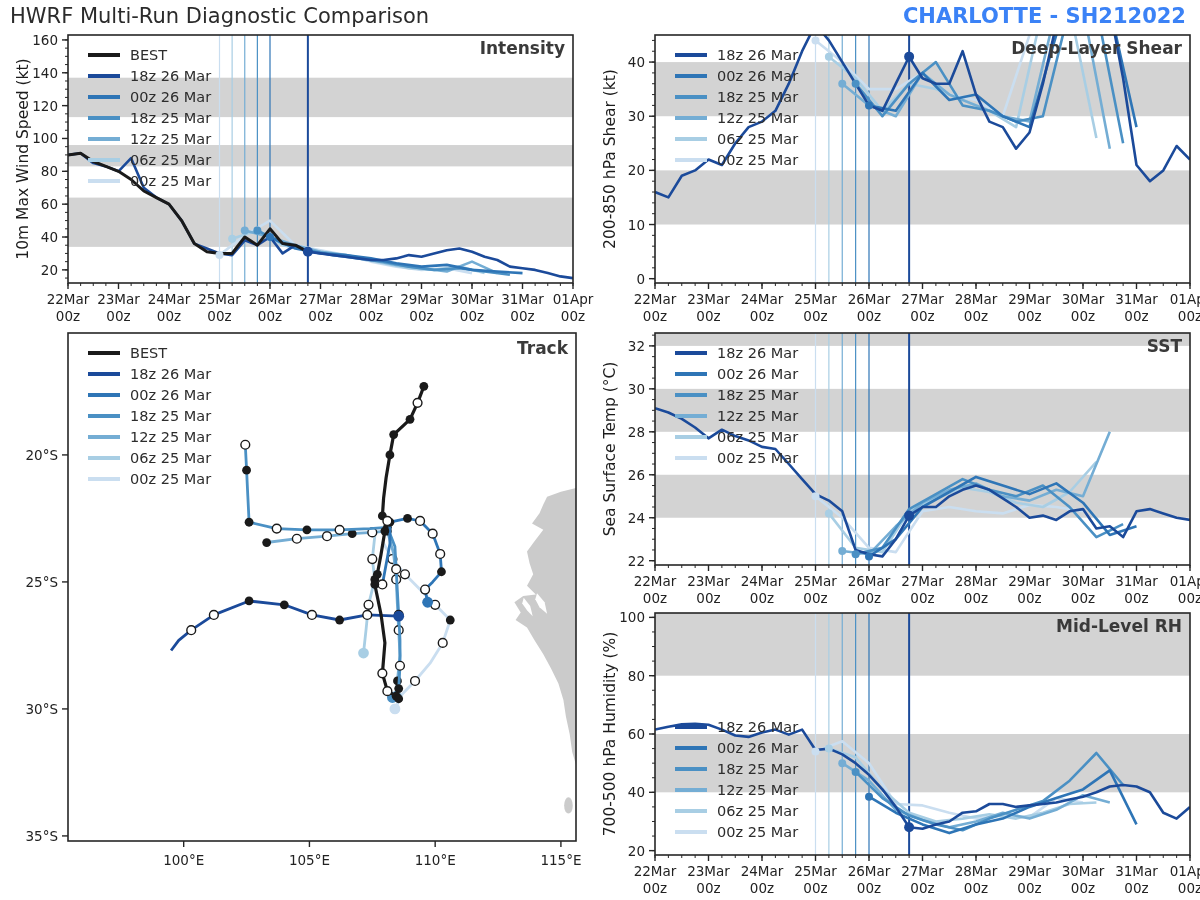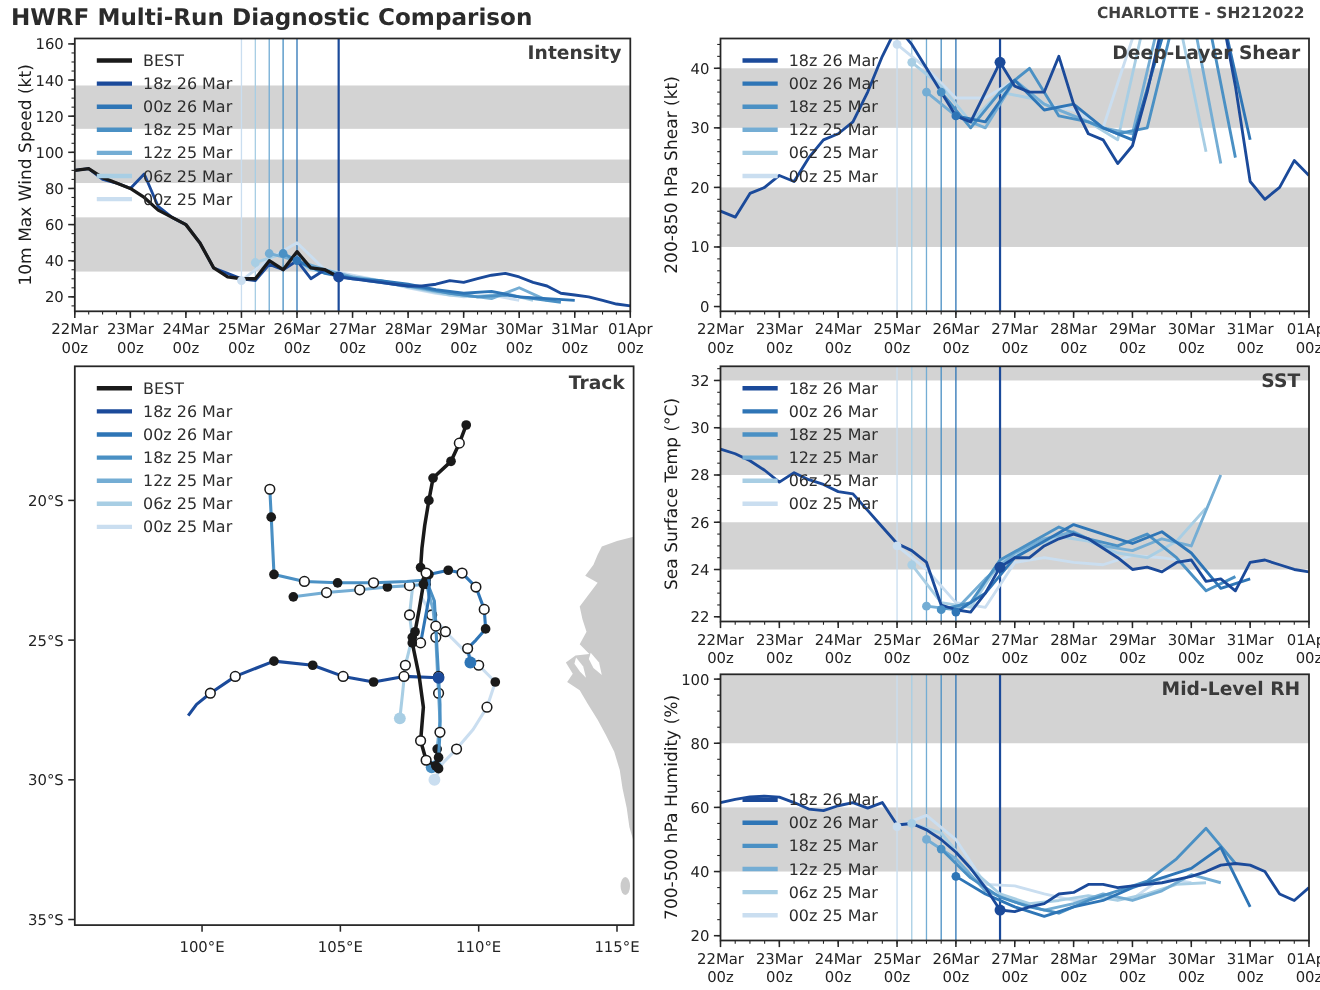--- a/index.html
+++ b/index.html
@@ -1,19 +1,19 @@
 <!DOCTYPE html>
 <html><head>
 <meta charset="utf-8">
 <style>
   html,body{margin:0;padding:0;background:#ffffff;}
   #page{position:relative;width:1200px;height:900px;background:#ffffff;overflow:hidden;
         font-family:"DejaVu Sans","Liberation Sans",sans-serif;}
-  .main-title{position:absolute;top:4px;left:10px;font-size:21px;font-weight:bold;color:#2b2b2b;}
-  .storm-title{position:absolute;top:4px;right:14px;font-size:14px;font-weight:bold;color:#404040;text-align:right;}
+  .main-title{position:absolute;top:4px;left:10px;font-size:21px;font-weight:normal;color:#2b2b2b;}
+  .storm-title{position:absolute;top:4px;right:14px;font-size:21px;font-weight:bold;color:#3b82f6;text-align:right;}
   #chart-svg{position:absolute;left:0;top:0;}
   #logo{position:absolute;left:4px;top:852px;width:150px;height:46px;}
   .cira-text{position:absolute;left:0px;top:2px;font-size:34px;font-weight:bold;font-style:italic;
              color:#2b55a5;letter-spacing:-2px;font-family:"DejaVu Sans","Liberation Sans",sans-serif;}
   .globe{position:absolute;left:0px;top:8px;width:26px;height:26px;border-radius:50%;
          background:radial-gradient(circle at 35% 35%, #7fb2e0 0%, #2c66b0 55%, #12336e 100%);
          border:2px solid #12336e;}
   .rammb-badge{position:absolute;left:92px;top:4px;width:38px;height:38px;border-radius:50%;
          background:radial-gradient(circle at 50% 30%, #4f8fd0 0%, #1c4d94 70%, #123a74 100%);
          border:2px solid #0e2f60;}

